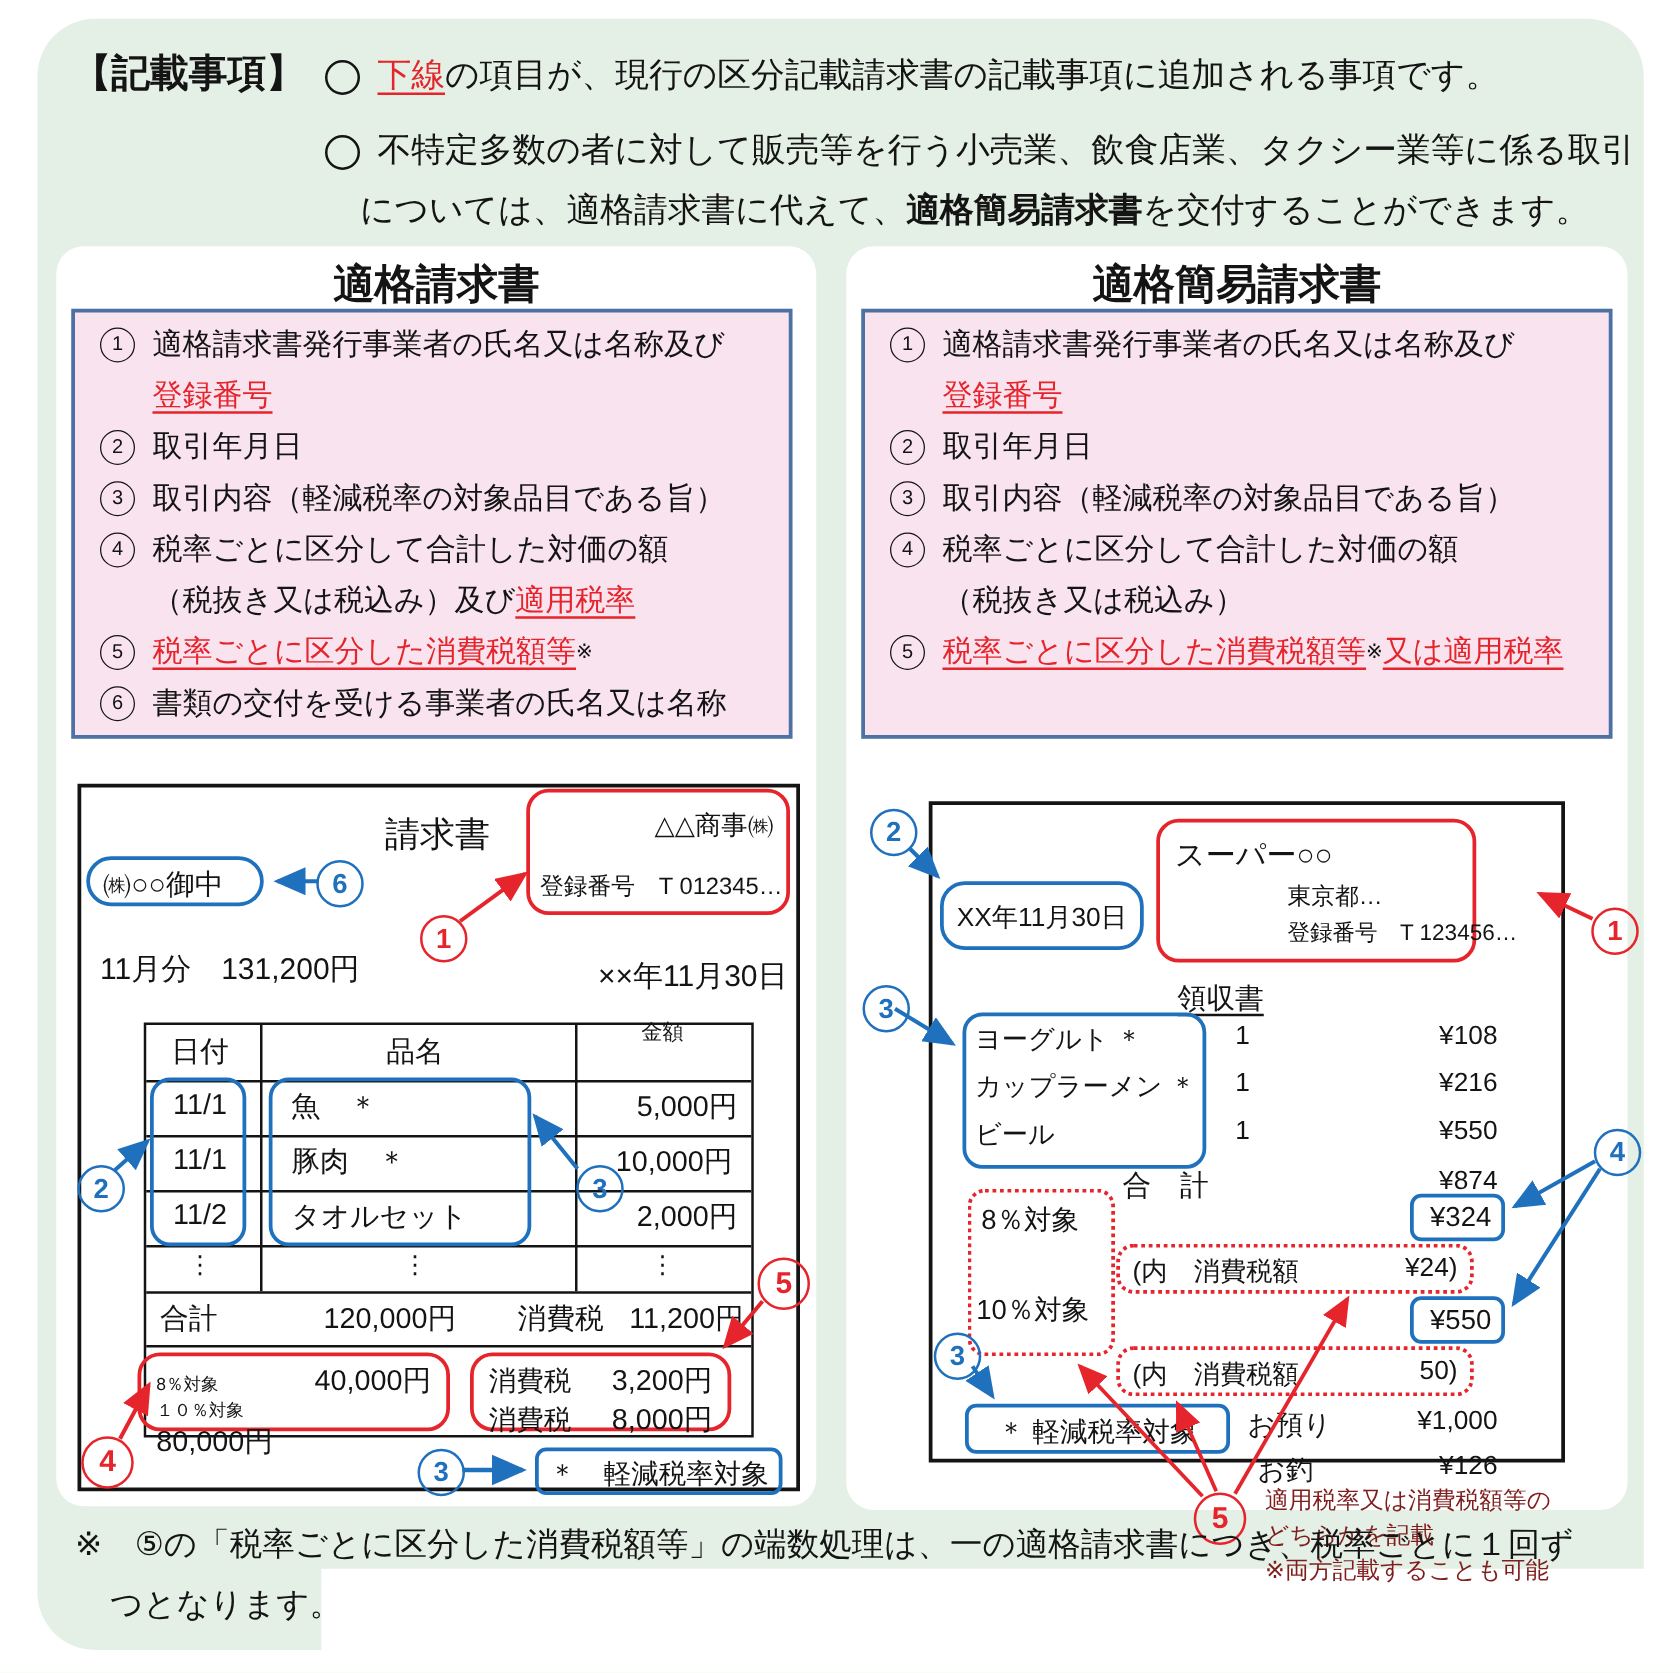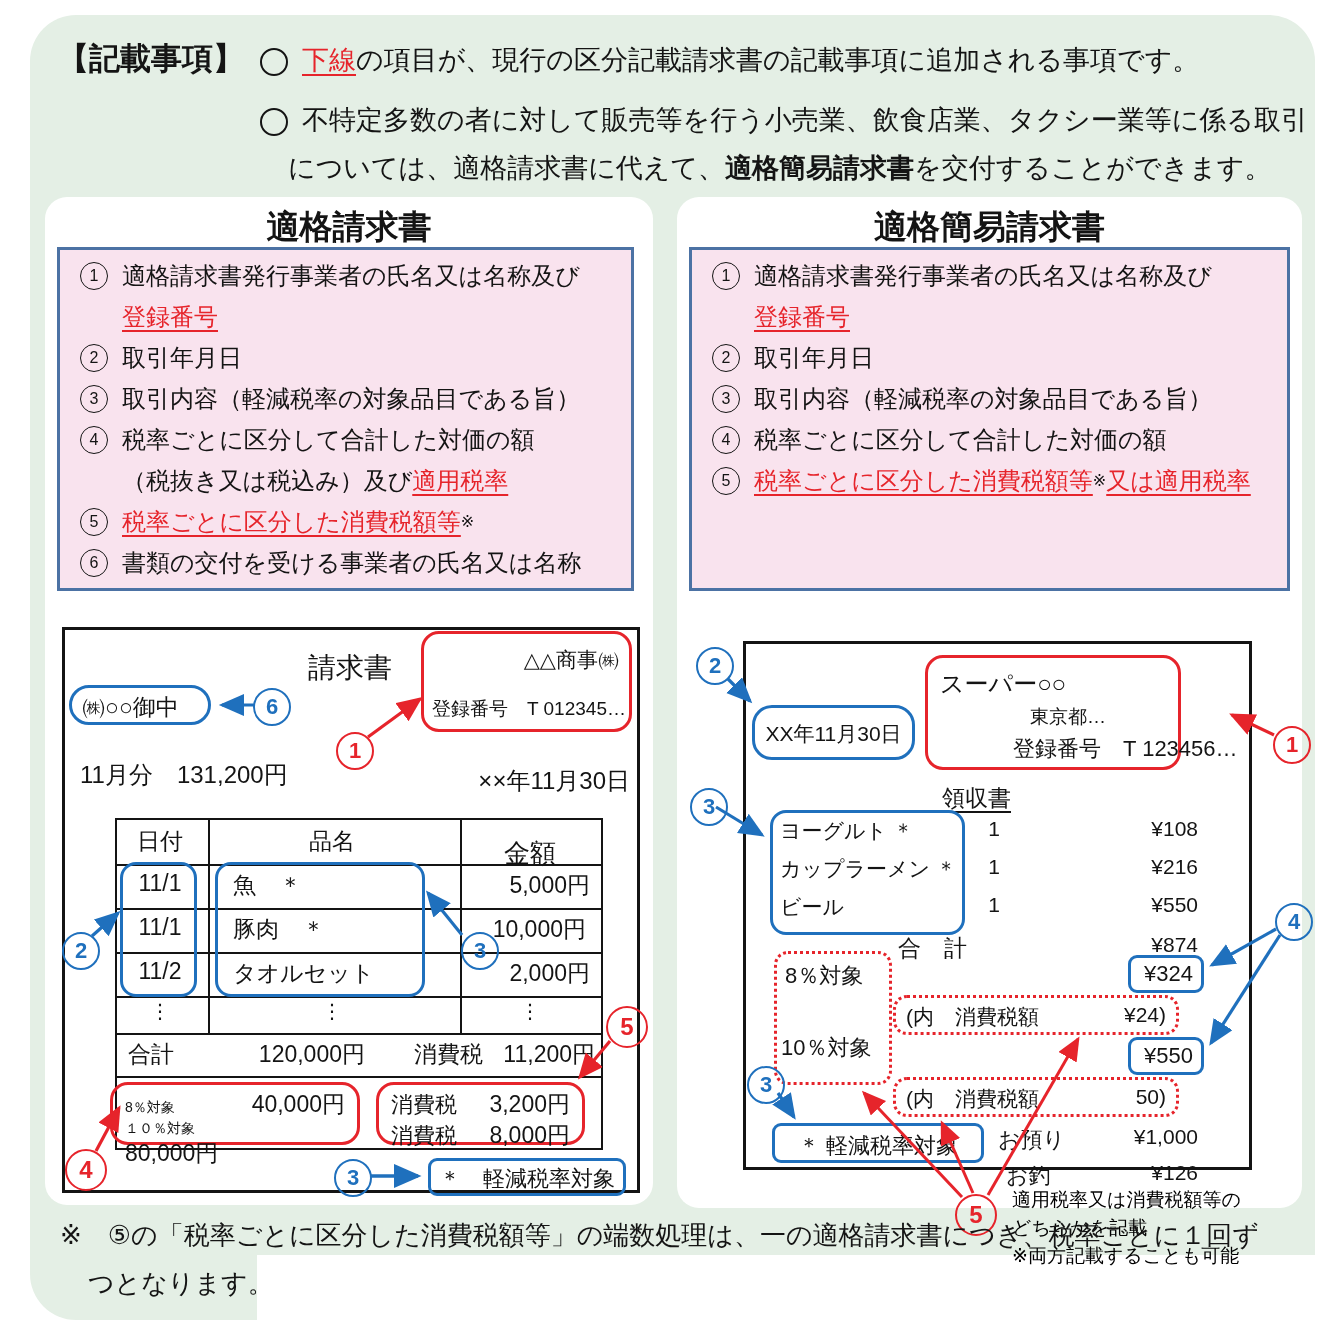--- a/index.html
+++ b/index.html
@@ -25,21 +25,21 @@
   .cn38{width:38px;height:38px;font-size:24px;}
   .bbox{border:3.5px solid #1f70bd;border-radius:20px;}
   .rbox{border:3.5px solid #e6242b;border-radius:18px;}
   .dbox{border:3.5px dotted #e6242b;border-radius:14px;}
   .blackbox{border:3px solid #141414;background:#fff;}
   .hline{position:absolute;background:#141414;height:2px;}
   .vline{position:absolute;background:#141414;width:2px;}
   .rt{text-align:right;}
   .ctr{text-align:center;}
   svg.ov{position:absolute;left:0;top:0;pointer-events:none;}
-  .redtxt{color:#000000;}
+  .redtxt{color:#7f1d1d;}
 </style>
 </head>
 <body>
 
 <div class="page">
 
   <div class="abs green" style="left:30px;top:15px;width:1285px;height:1305px;"></div>
 
   <div class="abs" style="left:257px;top:1255px;width:1087px;height:83px;background:#fff;"></div>
 
@@ -107,20 +107,23 @@
         <span class="cnl">2</span>
         <span>取引年月日</span>
       </div>
     <div class="li">
         <span class="cnl">3</span>
         <span>取引内容（軽減税率の対象品目である旨）</span>
       </div>
     <div class="li">
         <span class="cnl">4</span>
         <span>税率ごとに区分して合計した対価の額</span>
+      </div>
+    <div class="li cont">
+        <span>（税抜き又は税込み）</span>
       </div>
     <div class="li">
         <span class="cnl">5</span>
         <span class="ru">税率ごとに区分した消費税額等</span>
         <span class="sup">※</span>
         <span class="ru">又は適用税率</span>
       </div>
   </div>
 
   <div class="abs" style="left:62px;top:627px;width:578px;height:566px;">
@@ -148,21 +151,21 @@
       <div class="hline" style="left:0;top:132px;width:100%;"></div>
       <div class="hline" style="left:0;top:176px;width:100%;"></div>
       <div class="hline" style="left:0;top:213px;width:100%;"></div>
       <div class="hline" style="left:0;top:256px;width:100%;"></div>
       <div class="vline" style="left:91px;top:0;height:213px;"></div>
       <div class="vline" style="left:343px;top:0;height:213px;"></div>
     </div>
 
     <div class="abs nw" style="left:98px;top:199px;transform:translateX(-50%);font-size:23px;">日付</div>
     <div class="abs nw" style="left:270px;top:199px;transform:translateX(-50%);font-size:23px;">品名</div>
-    <div class="abs nw" style="left:468px;top:209px;transform:translateX(-50%);font-size:26px;text-align:center;">金額</div>
+    <div class="abs nw" style="left:468px;top:187px;transform:translateX(-50%);font-size:17px;text-align:center;">金額</div>
 
     <div class="abs nw" style="left:98px;top:243px;transform:translateX(-50%);font-size:23px;">11/1</div>
     <div class="abs nw" style="left:171px;top:243px;font-size:23px;">魚　＊</div>
     <div class="abs nw rt" style="left:396px;top:243px;width:132px;font-size:23px;">5,000円</div>
     <div class="abs nw" style="left:98px;top:287px;transform:translateX(-50%);font-size:23px;">11/1</div>
     <div class="abs nw" style="left:171px;top:287px;font-size:23px;">豚肉　＊</div>
     <div class="abs nw rt" style="left:392px;top:287px;width:132px;font-size:23px;">10,000円</div>
     <div class="abs nw" style="left:98px;top:331px;transform:translateX(-50%);font-size:23px;">11/2</div>
     <div class="abs nw" style="left:171px;top:331px;font-size:23px;">タオルセット</div>
     <div class="abs nw rt" style="left:396px;top:331px;width:132px;font-size:23px;">2,000円</div>
@@ -231,21 +234,21 @@
     <div class="abs blackbox" style="left:53px;top:6px;width:509px;height:529px;box-sizing:border-box;"></div>
 
     <div class="cn blue cn34" style="left:6px;top:12px;">2</div>
     <div class="abs bbox" style="left:62px;top:70px;width:163px;height:55px;box-sizing:border-box;">
       <div class="abs nw ctr" style="left:0;top:12px;width:100%;font-size:21px;">XX年11月30日</div>
     </div>
 
     <div class="abs rbox" style="left:235px;top:20px;width:256px;height:115px;box-sizing:border-box;">
       <div class="abs nw" style="left:12px;top:10px;font-size:24px;">スーパー○○</div>
       <div class="abs nw" style="left:102px;top:46px;font-size:19px;">東京都…</div>
-      <div class="abs nw" style="left:85px;top:76px;font-size:22px;text-align:center;">登録番号　T 123456…</div>
+      <div class="abs nw" style="left:102px;top:76px;font-size:18px;text-align:center;">登録番号　T 123456…</div>
     </div>
     <div class="cn red cn34" style="left:583px;top:91px;">1</div>
 
     <div class="abs nw" style="left:252px;top:148px;font-size:23px;text-decoration:underline;text-underline-offset:5px;">領収書</div>
 
     <div class="cn blue cn34" style="left:0px;top:153px;">3</div>
     <div class="abs bbox" style="left:80px;top:175px;width:195px;height:125px;border-radius:16px;box-sizing:border-box;"></div>
 
     <div class="abs nw" style="left:90px;top:182px;font-size:21px;">ヨーグルト ＊</div>
     <div class="abs nw ctr" style="left:292px;top:182px;width:24px;font-size:21px;">1</div>

